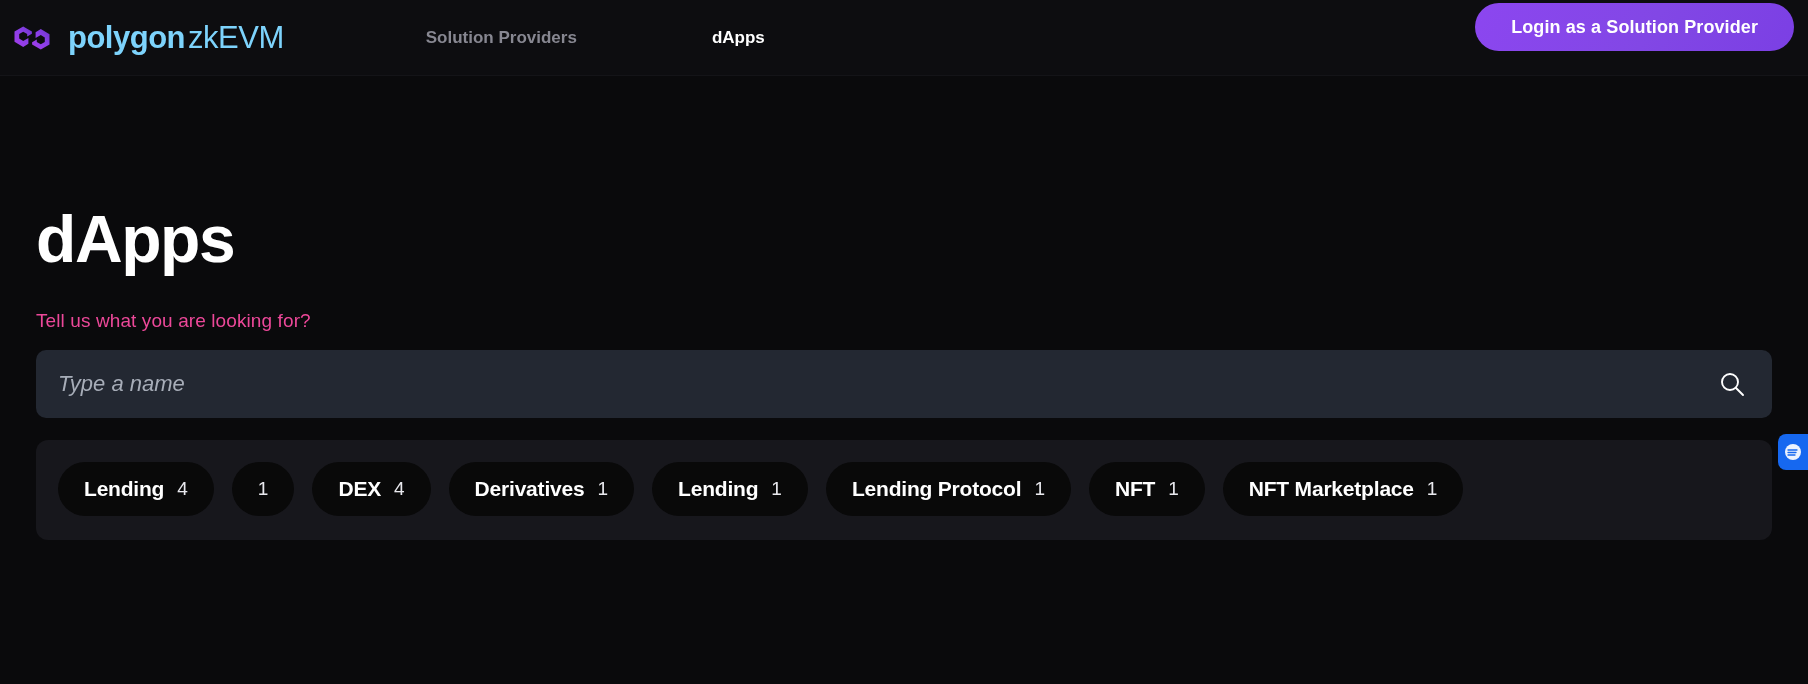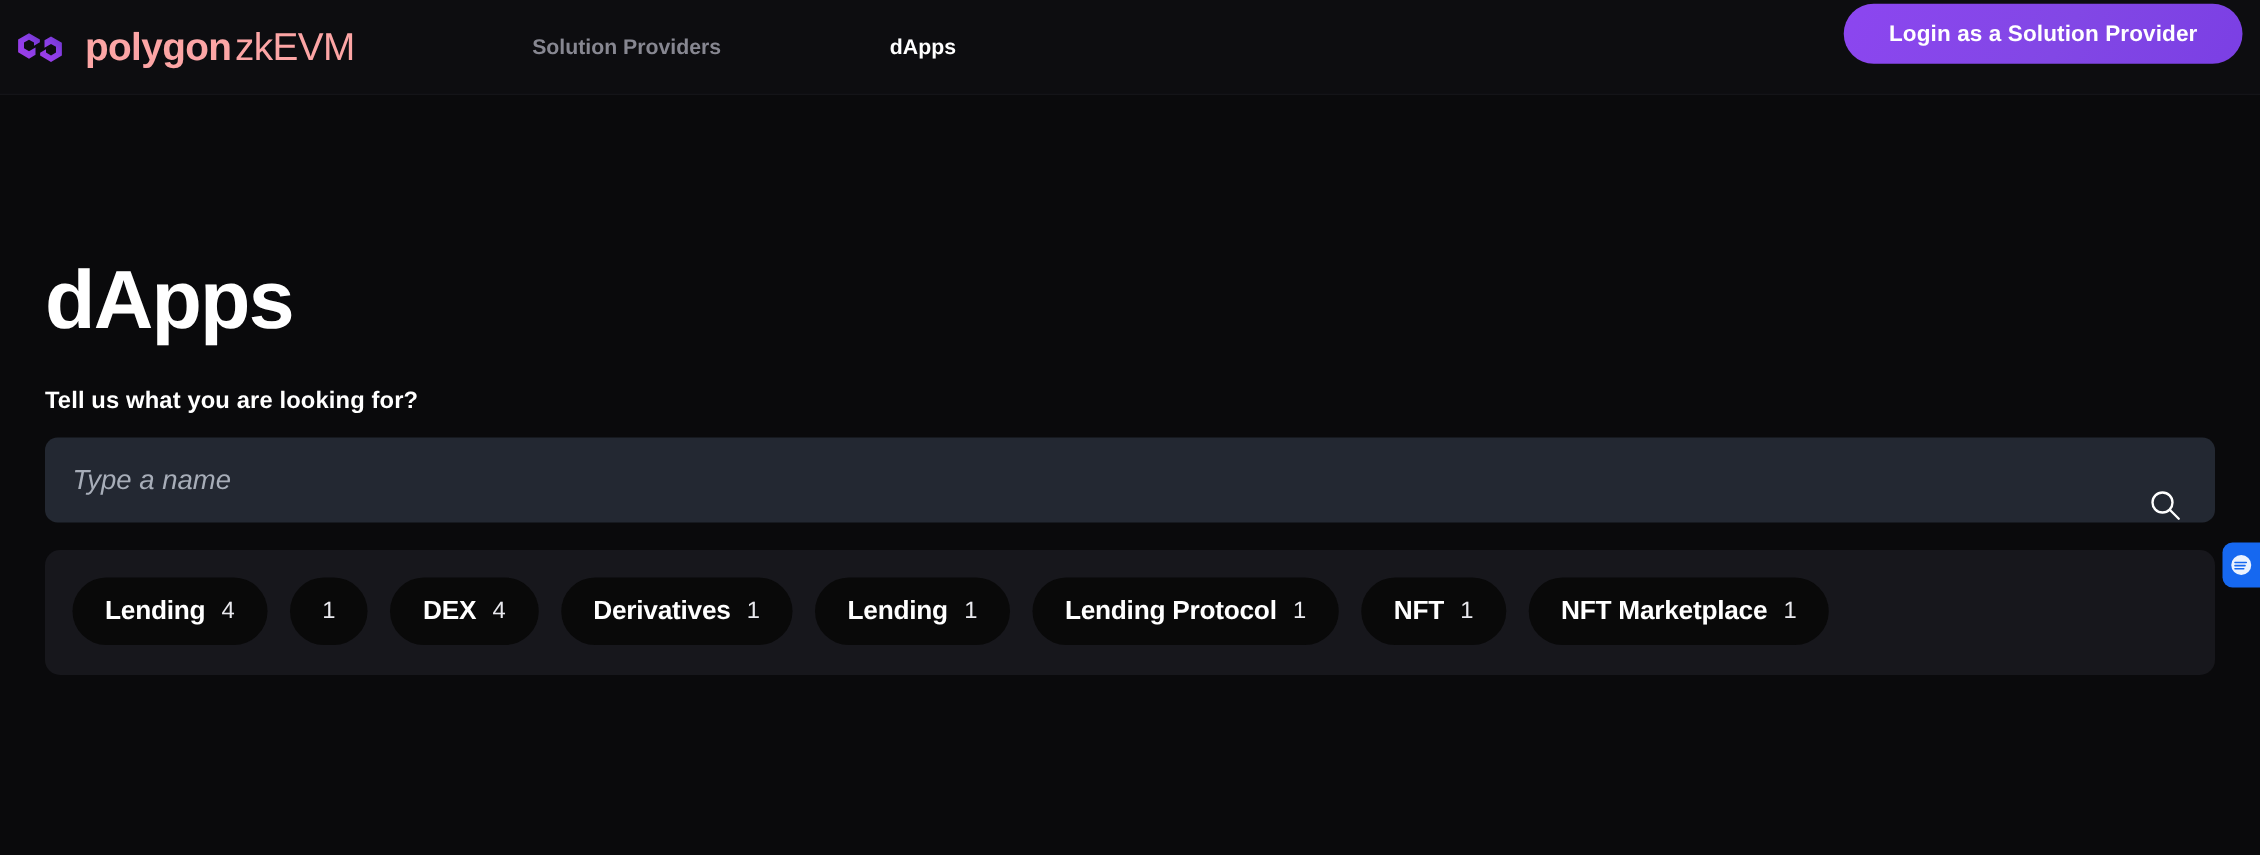--- a/index.html
+++ b/index.html
@@ -24,21 +24,21 @@
     align-items:center;
     gap:14px;
     margin-left:10px;
     height:100%;
   }
   .logo-mark { width:44px; height:44px; display:block; flex:none; }
   .brand-text {
     font-size:31px;
     letter-spacing:-0.5px;
     white-space:nowrap;
-    color:#fca5a5;
+    color:#7dd3fc;
   }
   .brand-text .bold { font-weight:700; }
   .brand-text .light { font-weight:300; margin-left:3px; }
 
   .nav {
     display:flex;
     align-items:flex-start;
     margin-left:142px;
     gap:4px;
   }
@@ -81,33 +81,33 @@
     font-size:66px;
     font-weight:700;
     color:#ffffff;
     letter-spacing:-1.4px;
     line-height:1;
   }
 
   .subtitle {
     margin-top:38px;
     font-size:19px;
-    font-weight:700;
-    color:#ffffff;
+    font-weight:400;
+    color:#ec4899;
     letter-spacing:0.1px;
   }
 
   
   .search-wrap {
     margin-top:18px;
     height:68px;
     background:#232832;
     border-radius:10px;
     display:flex;
-    align-items:flex-end;
+    align-items:center;
     padding:0 26px 0 22px;
   }
   .search-input {
     flex:1;
     height:100%;
     background:transparent;
     border:none;
     outline:none;
     color:#ffffff;
     font-family:"Liberation Sans", sans-serif;

